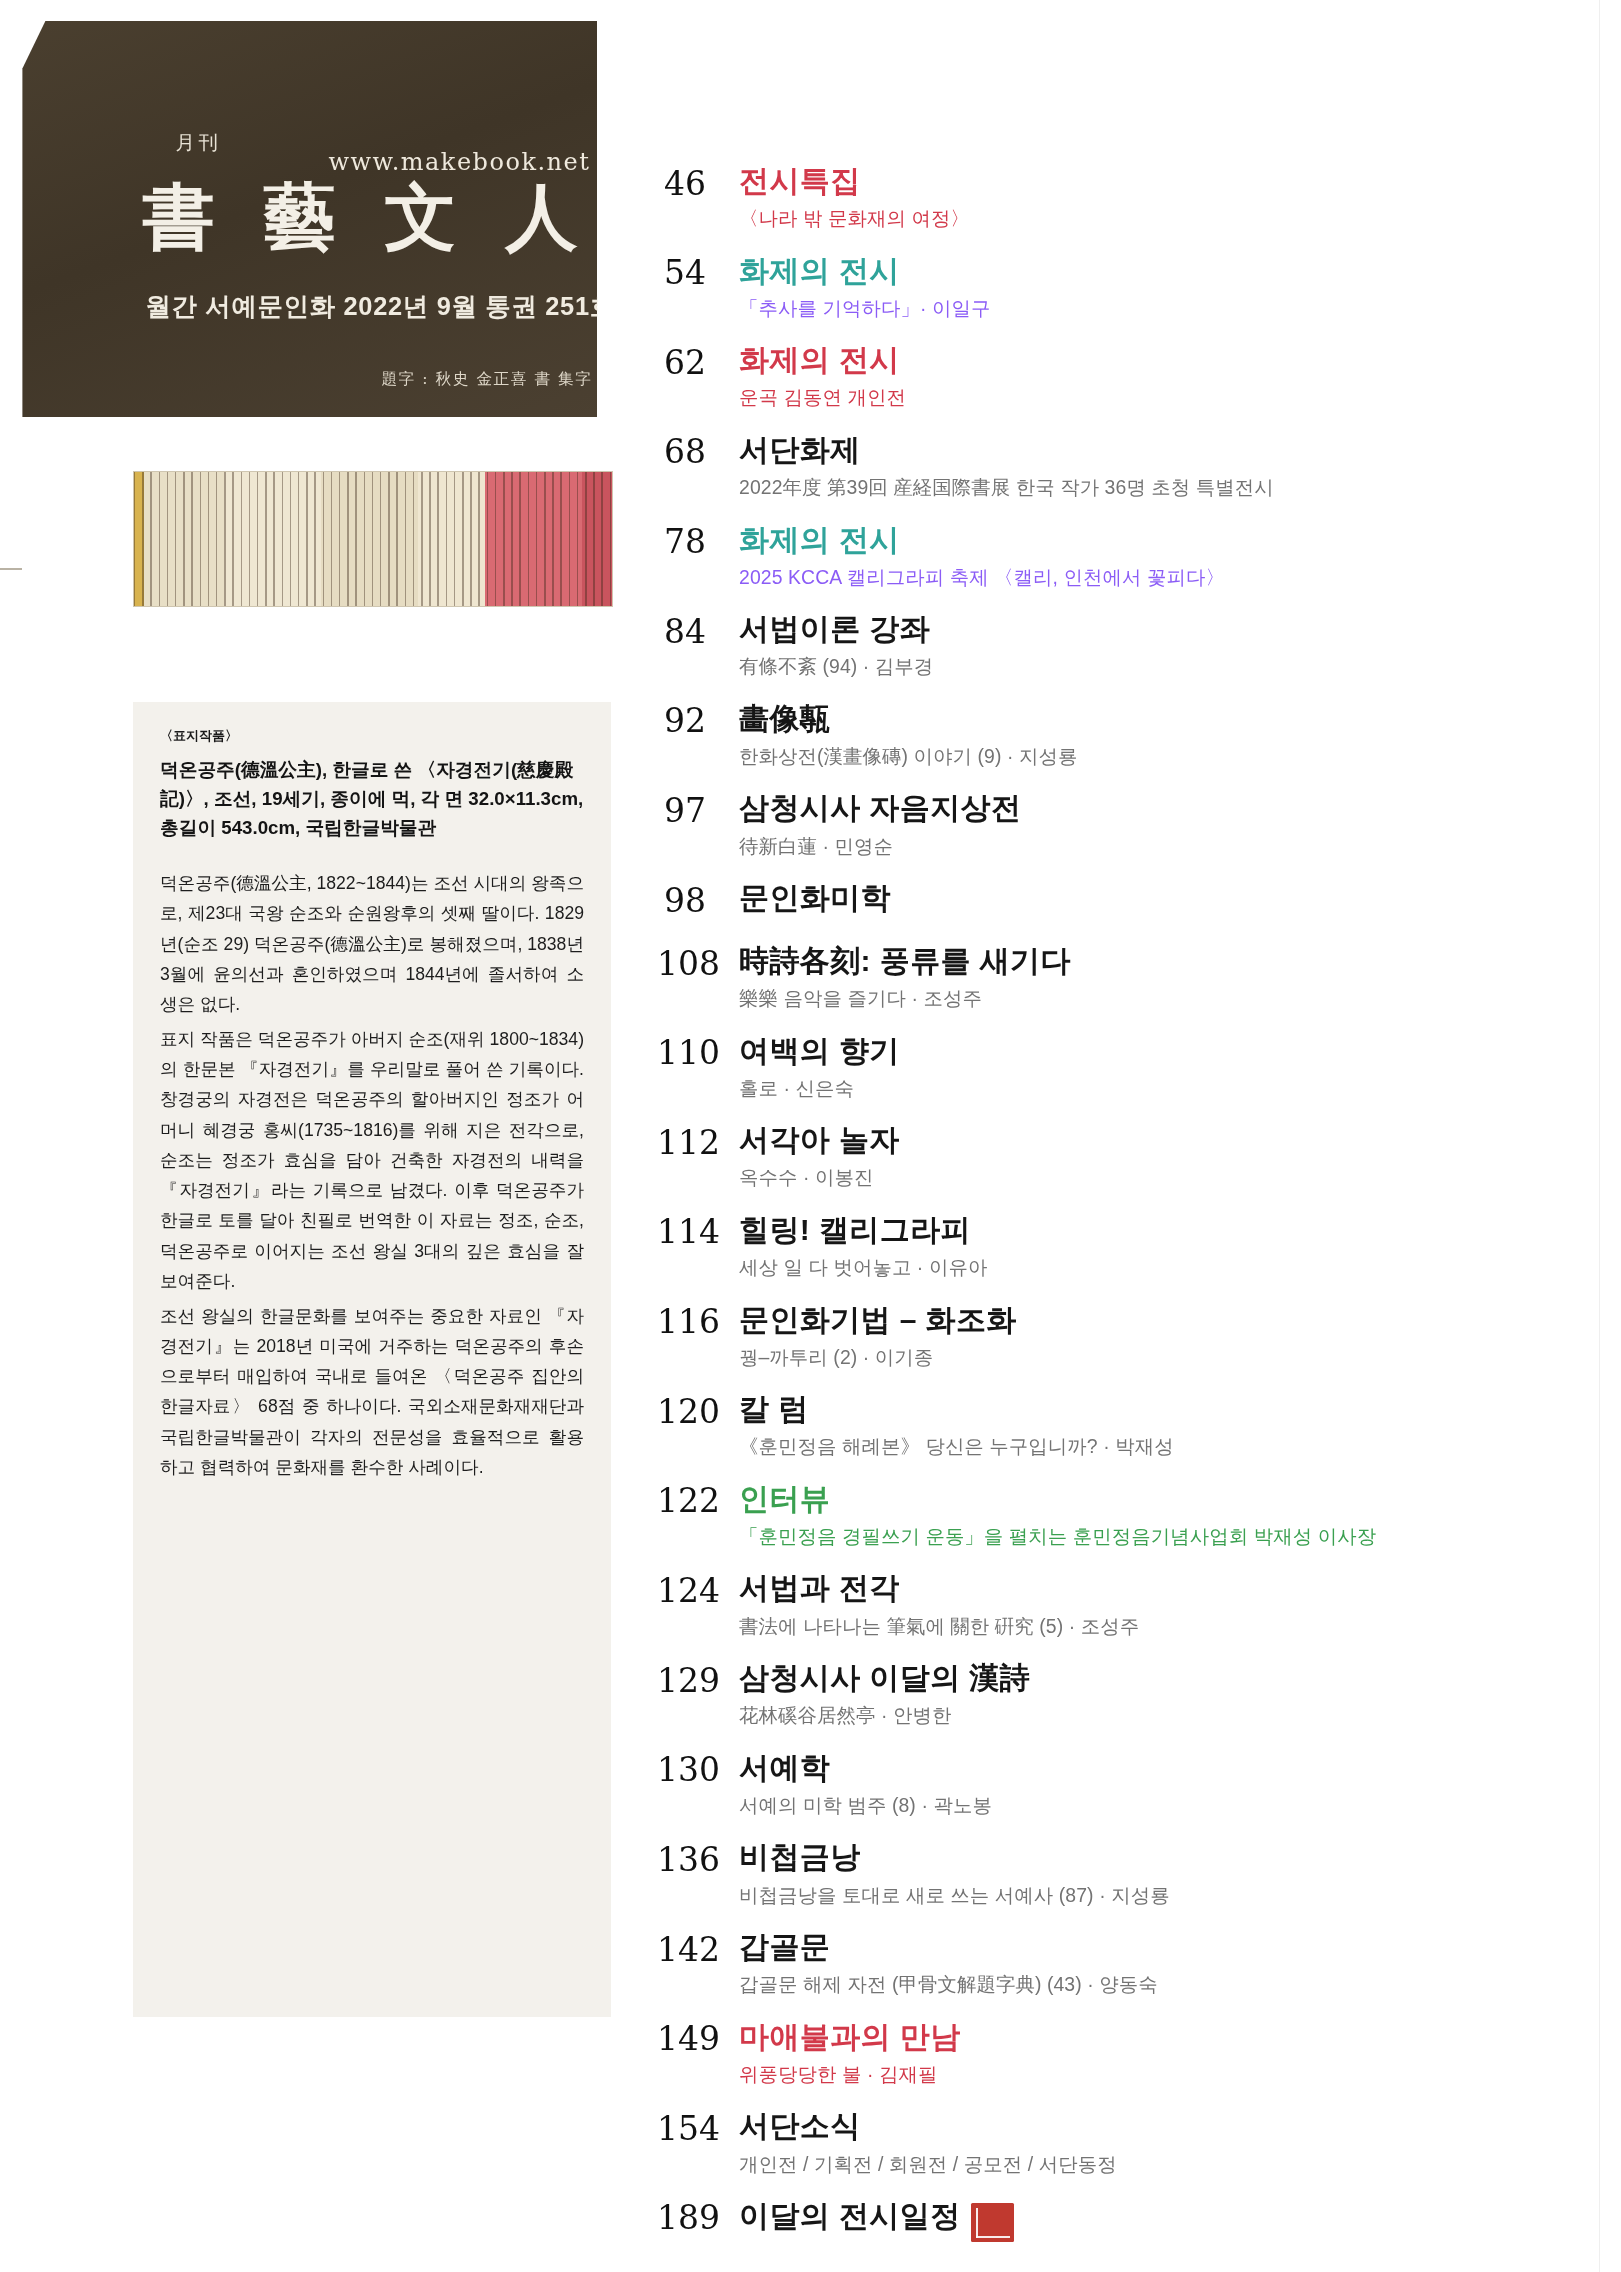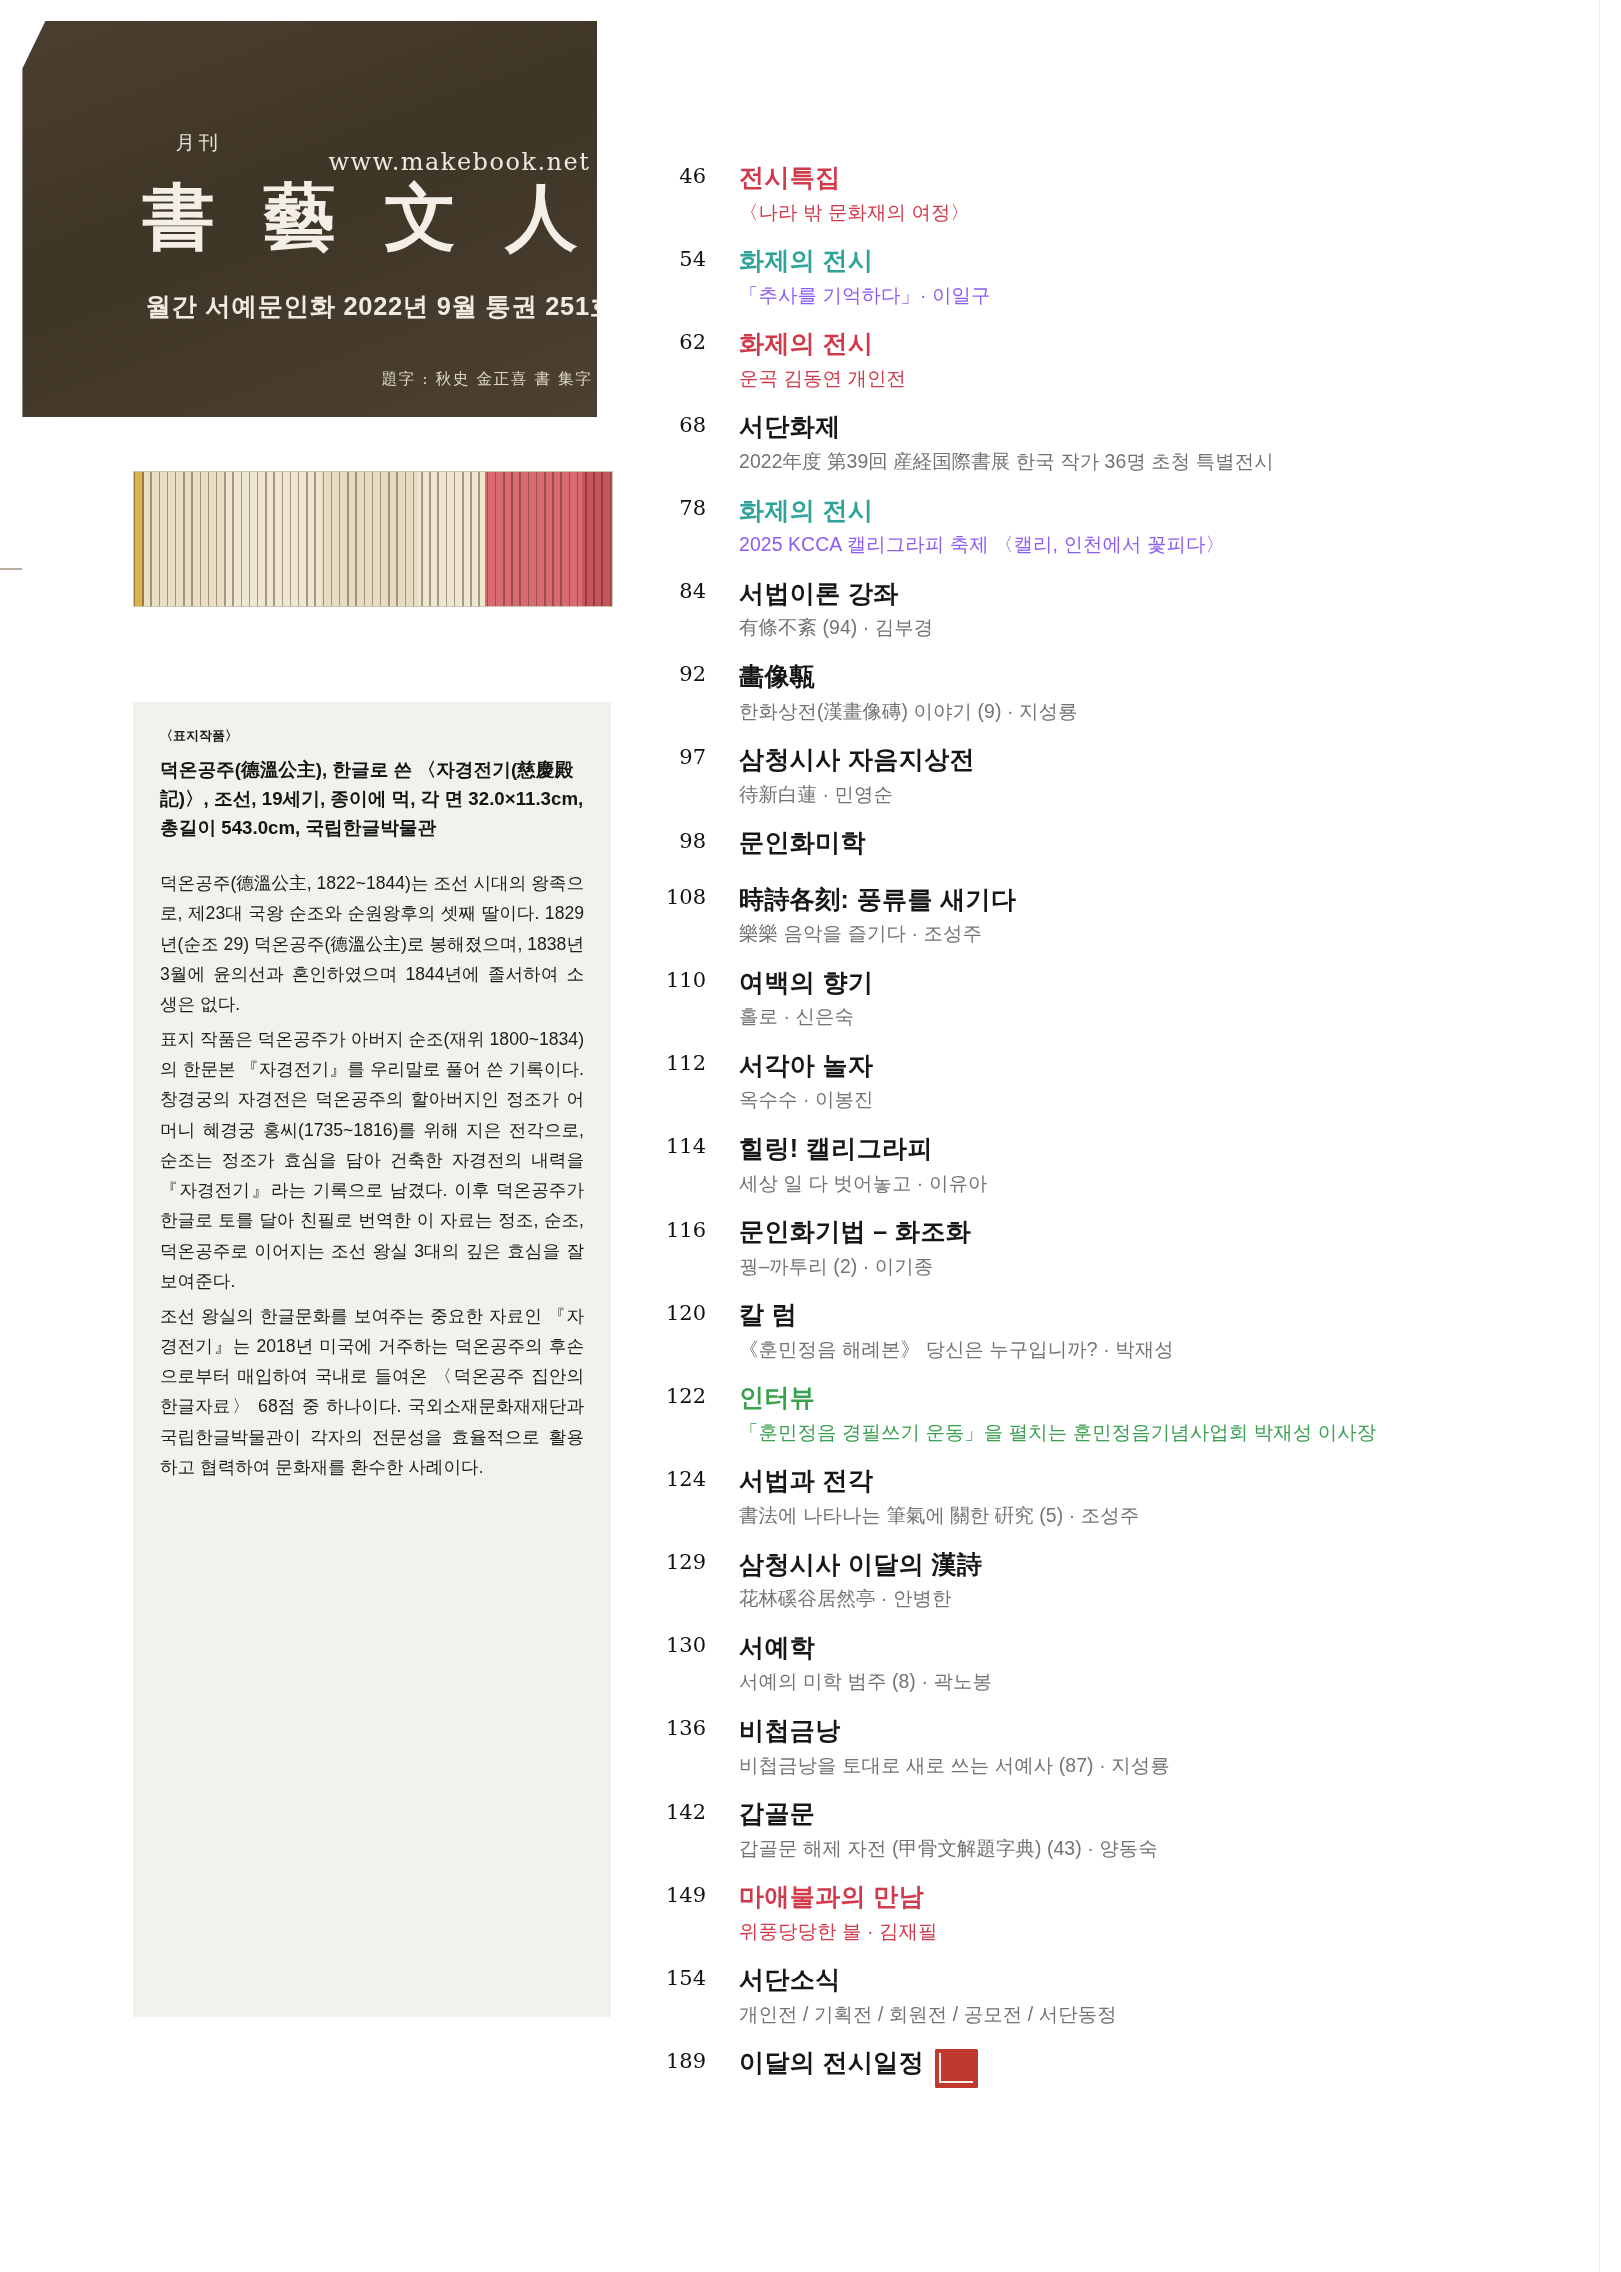--- a/index.html
+++ b/index.html
@@ -159,28 +159,28 @@
     align-items: flex-start;
     margin-bottom: 18.7px;
   }
   .toc-page {
     width: 82px;
     flex: 0 0 82px;
     text-align: right;
     padding-right: 33px;
     box-sizing: border-box;
     font-family: "DejaVu Serif", serif;
-    font-size: 21px;
+    font-size: 33px;
     color: #111;
     line-height: 1.25;
     padding-top: 1.5px;
   }
   .toc-text { flex: 1 1 auto; }
   .toc-title {
-    font-size: 25px;
+    font-size: 30px;
     font-weight: 700;
     letter-spacing: 0.4px;
     line-height: 1.3;
     margin-bottom: 5.2px;
     display: inline-block;
   }
   .toc-sub {
     font-size: 19.4px;
     color: #737373;
     line-height: 1.38;

